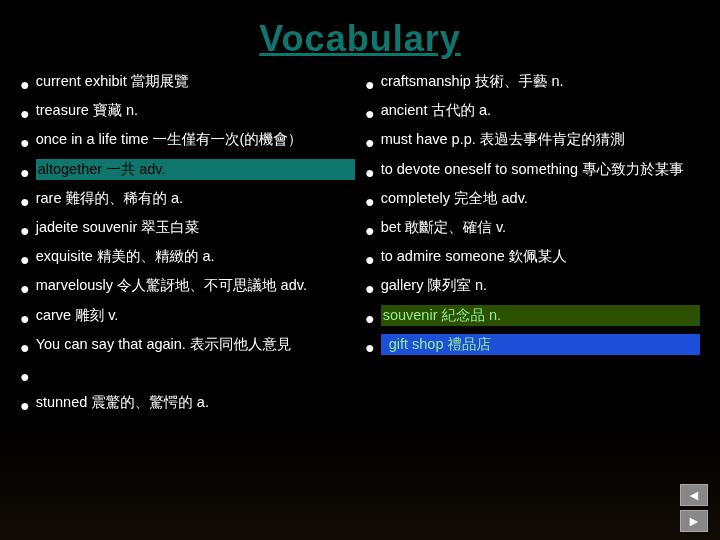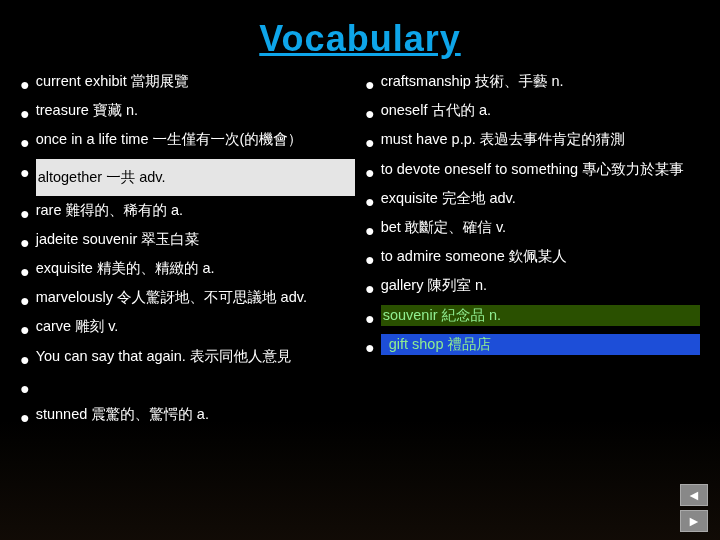--- a/index.html
+++ b/index.html
@@ -22,21 +22,21 @@
 
     .title-area {
       text-align: center;
       padding: 18px 0 10px 0;
     }
 
     .title-text {
       font-size: 36px;
       font-weight: bold;
       text-decoration: underline;
-      color: #0ea5e9;
+      color: #0f766e;
       letter-spacing: 1px;
     }
 
     .content-area {
       display: flex;
       flex-direction: row;
       padding: 0 20px 0 20px;
       gap: 10px;
     }
 
@@ -124,21 +124,21 @@
         <div class="vocab-item">
           <span class="bullet">●</span>
           <span class="vocab-text">treasure 寶藏 n.</span>
         </div>
         <div class="vocab-item">
           <span class="bullet">●</span>
           <span class="vocab-text">once in a life time 一生僅有一次(的機會）</span>
         </div>
         <div class="vocab-item">
           <span class="bullet">●</span>
-          <span class="vocab-text" style="background-color: #e5e5e5; color: rgb(0, 0, 0); padding: 8px 2px;">altogether 一共 adv.</span>
+          <span class="vocab-text" style="background-color: #0f766e; color: rgb(0, 0, 0); padding: 0px 2px;">altogether 一共 adv.</span>
         </div>
         <div class="vocab-item">
           <span class="bullet">●</span>
           <span class="vocab-text">rare 難得的、稀有的 a.</span>
         </div>
         <div class="vocab-item">
           <span class="bullet">●</span>
           <span class="vocab-text">jadeite souvenir 翠玉白菜</span>
         </div>
         <div class="vocab-item">
@@ -166,33 +166,33 @@
         </div>
       </div>
 
     <div class="column" id="right-col">
     <div class="vocab-item">
           <span class="bullet">●</span>
           <span class="vocab-text">craftsmanship 技術、手藝 n.</span>
         </div>
         <div class="vocab-item">
           <span class="bullet">●</span>
-          <span class="vocab-text">oneself 古代的 a.</span>
+          <span class="vocab-text">ancient 古代的 a.</span>
         </div>
         <div class="vocab-item">
           <span class="bullet">●</span>
           <span class="vocab-text">must have p.p. 表過去事件肯定的猜測</span>
         </div>
         <div class="vocab-item">
           <span class="bullet">●</span>
           <span class="vocab-text">to devote oneself to something 專心致力於某事</span>
         </div>
         <div class="vocab-item">
           <span class="bullet">●</span>
-          <span class="vocab-text">exquisite 完全地 adv.</span>
+          <span class="vocab-text">completely 完全地 adv.</span>
         </div>
         <div class="vocab-item">
           <span class="bullet">●</span>
           <span class="vocab-text">bet 敢斷定、確信 v.</span>
         </div>
         <div class="vocab-item">
           <span class="bullet">●</span>
           <span class="vocab-text">to admire someone 欽佩某人</span>
         </div>
         <div class="vocab-item">

